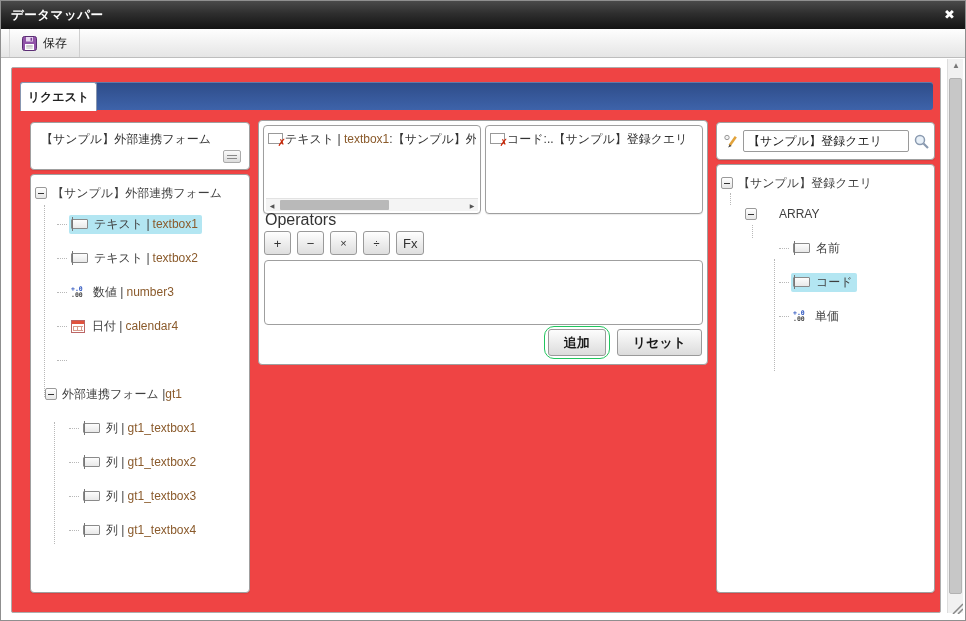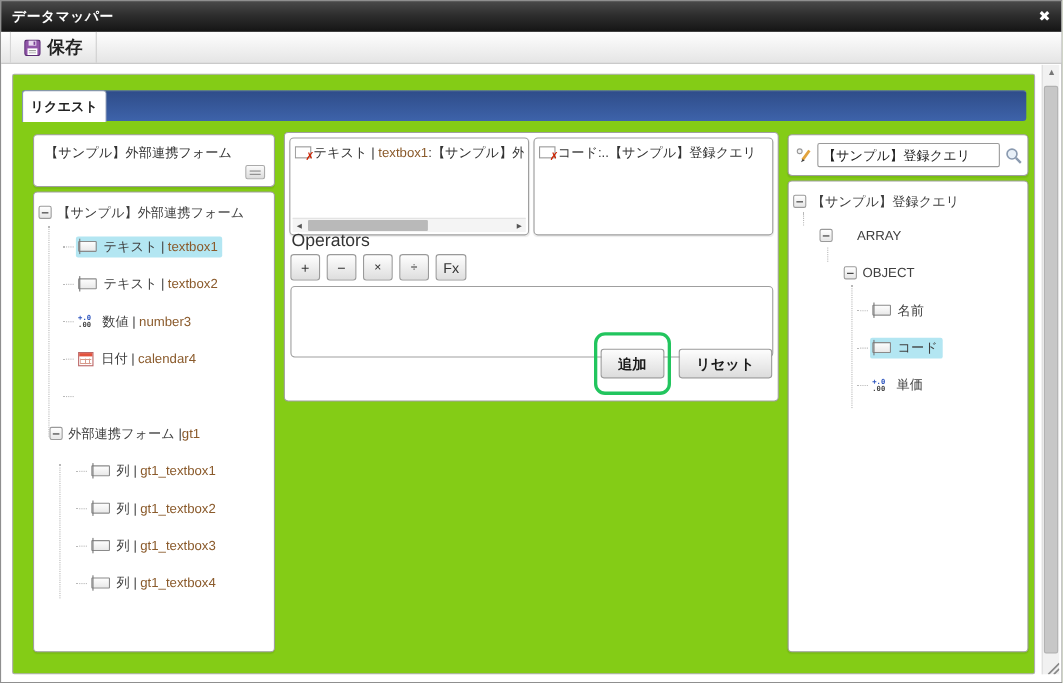--- a/index.html
+++ b/index.html
@@ -10,25 +10,25 @@
   .titlebar { position:absolute; left:0; top:0; width:100%; height:28px;
     background:linear-gradient(#4a4a4a,#2e2e2e 45%,#141414); display:flex; align-items:center; }
   .titlebar .title { color:#fff; font-size:12.5px; font-weight:bold; padding-left:10px; letter-spacing:.5px; }
   .close-btn { position:absolute; right:10px; top:5px; color:#fff; font-size:13px; font-weight:bold; cursor:pointer; line-height:18px; }
 
   
   .toolbar { position:absolute; left:0; top:28px; width:100%; height:29px;
     background:linear-gradient(#fefefe,#e5e5e5); border-bottom:1px solid #bdbdbd; display:flex; align-items:stretch; }
   .save-group { margin-left:8px; padding:0 12px; display:flex; align-items:center; gap:6px;
     border-left:1px solid #d6d6d6; border-right:1px solid #cfcfcf; cursor:pointer; }
-  .save-group .lbl { font-size:16px; font-weight:bold; color:#222; }
+  .save-group .lbl { font-size:12px; font-weight:normal; color:#222; }
 
   
   .main { position:absolute; left:10px; top:66px; width:930px; height:546px;
-    border:1px solid #adadad; border-radius:2px; background:#84cc16; }
+    border:1px solid #adadad; border-radius:2px; background:#ef4444; }
 
   
   .tabbar { position:absolute; left:8px; top:14px; width:913px; height:28px;
     background:linear-gradient(#2e4c88,#3e63aa); border-radius:3px; box-shadow:inset 0 1px 0 rgba(255,255,255,.25); }
   .tab { position:absolute; left:0; top:0; width:77px; height:29px; background:#fff;
     border:1px solid #8896b0; border-bottom:none; border-radius:3px 3px 0 0;
     display:flex; align-items:center; justify-content:center; font-size:12px; font-weight:bold; color:#222; z-index:2; cursor:pointer; }
 
   .boxed { border:1px solid #9f9f9f; border-radius:4px; background:#fff; box-shadow:0 1px 1px rgba(0,0,0,.08); }
 
@@ -87,21 +87,21 @@
   .op-btn { min-width:27px; height:24px; padding:0 6px; border:1px solid #9a9a9a; border-radius:3px;
     background:linear-gradient(#fefefe,#dedede); font-size:13px; color:#333; display:flex; align-items:center; justify-content:center; cursor:pointer; }
   .op-btn.small { font-size:11px; }
 
   .expr-box { position:absolute; left:5px; top:139px; width:439px; height:65px; border:1px solid #9f9f9f; border-radius:4px; background:#fff; cursor:text; }
 
   .btn-row { position:absolute; right:5px; bottom:5px; display:flex; align-items:center; gap:7px; }
   .push-btn { height:27px; padding:0 15px; border:1px solid #9a9a9a; border-radius:3px;
     background:linear-gradient(#fdfdfd,#dcdcdc); font-size:13px; font-weight:bold; color:#1a1a1a;
     display:flex; align-items:center; justify-content:center; cursor:pointer; }
-  .ring { border:3px solid #22c55e; border-radius:10px; padding:12px 3px; display:inline-block; }
+  .ring { border:1px solid #22c55e; border-radius:10px; padding:2px 3px; display:inline-block; }
 
   
   .query-bar { position:absolute; left:704px; top:54px; width:219px; height:38px; display:flex; align-items:center; padding:0 4px 0 6px; gap:4px; }
   .query-input { flex:1; height:22px; border:1px solid #9a9a9a; border-radius:2px; font-size:12px; padding:0 4px; color:#222;
     font-family:"Liberation Sans","DejaVu Sans",sans-serif; }
   .icon-btn { flex:none; cursor:pointer; display:flex; align-items:center; }
 
   
   .vscroll { position:absolute; left:946px; top:58px; width:16px; height:554px; background:#f1f1f1; border-left:1px solid #ddd; }
   .vs-up { position:absolute; top:2px; left:0; width:16px; height:14px; text-align:center; font-size:8px; color:#777; cursor:pointer; }
@@ -312,24 +312,20 @@
         <div class="trow first" style="padding-left:4px;">
           <span class="minus"></span>
           <span>【サンプル】登録クエリ</span>
         </div>
 
         <div class="trow" style="padding-left:28px;gap:17px;">
           <span class="minus"></span>
           <span>ARRAY</span>
         </div>
 
-        <div class="trow" style="padding-left:50px;">
-          <span class="minus"></span>
-          <span>OBJECT</span>
-        </div>
 
         <div class="trow" style="padding-left:62px;">
           <span class="stub"></span>
           <span class="sel-wrap">
               <span class="ic-tb"></span>
               <span>名前</span>
             </span>
         </div>
 
         <div class="trow sel" style="padding-left:62px;">

